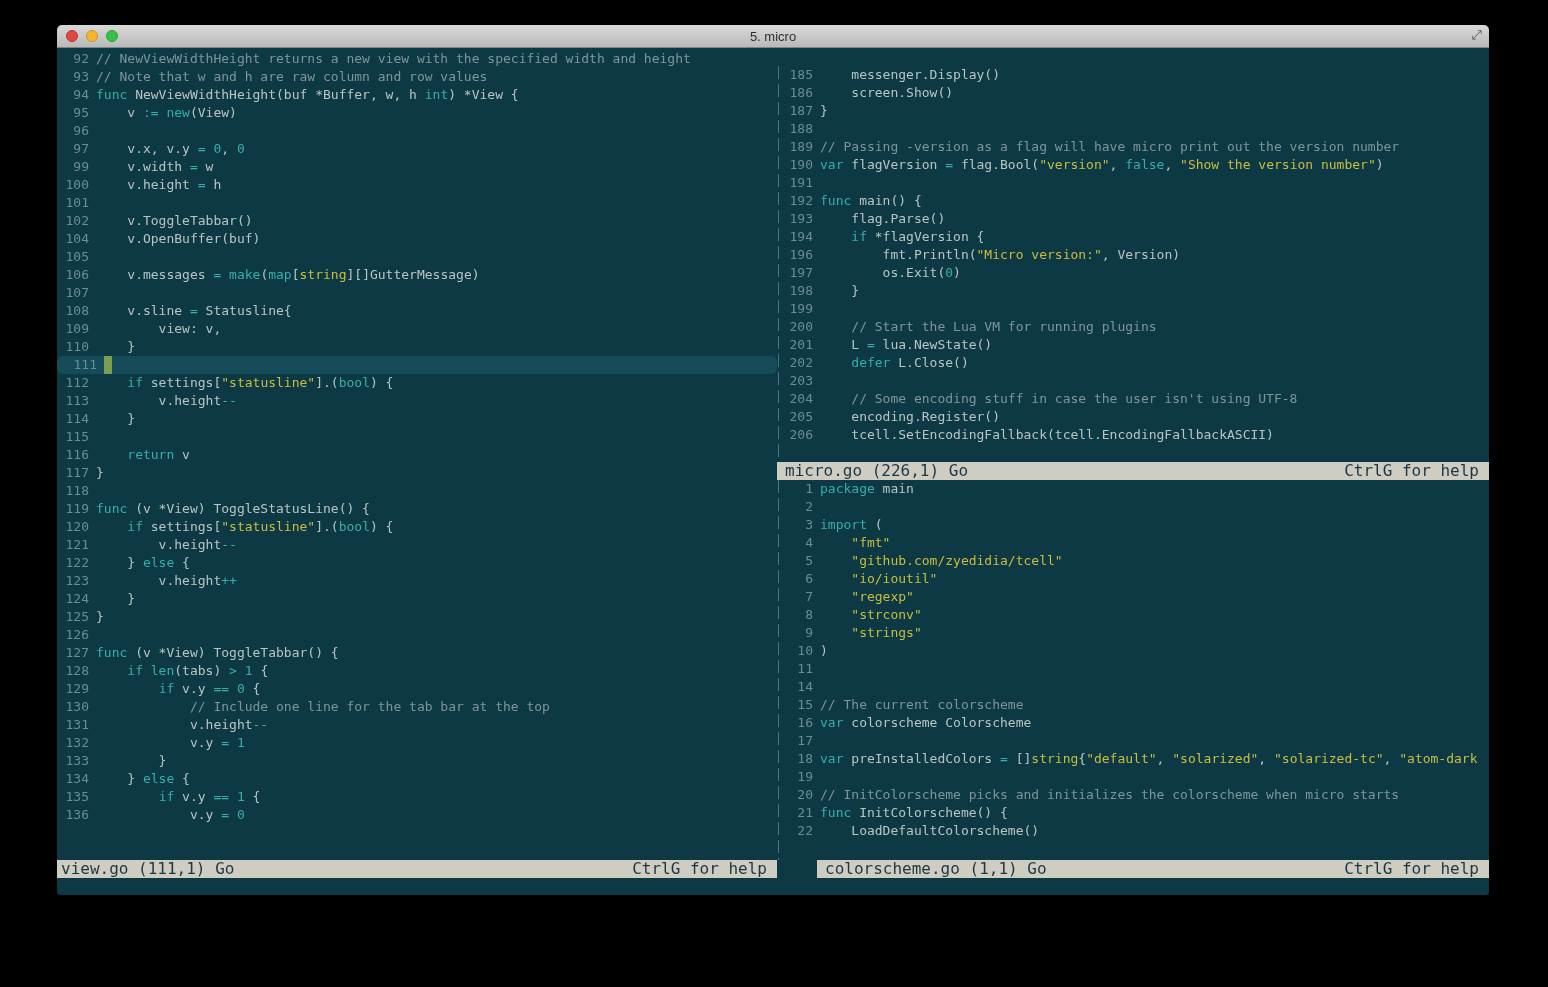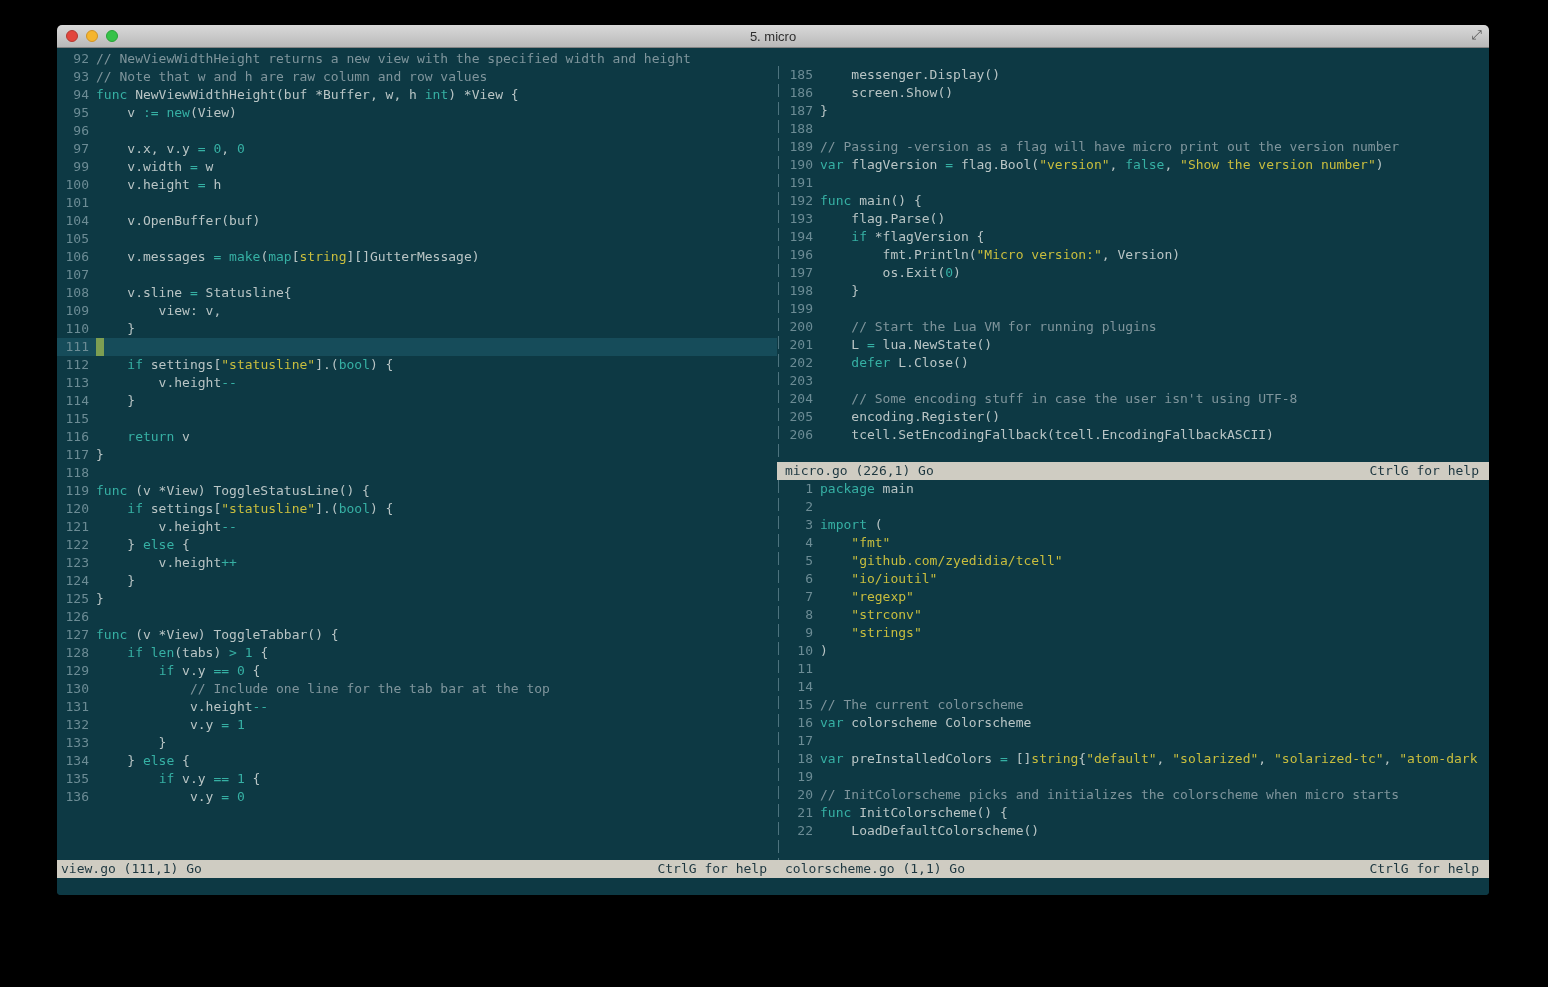--- a/index.html
+++ b/index.html
@@ -21,35 +21,35 @@
             padding-top:2px;font-size:13px;line-height:18px;}
   .main-area{display:flex;height:810px;}
   .pane{overflow:hidden;}
   .pane-left{width:720px;height:810px;padding-left:4px;box-sizing:border-box;}
   .right-col{flex:1;display:flex;flex-direction:column;position:relative;min-width:0;margin-top:16px;}
   .right-col::before{content:"";position:absolute;left:1px;top:0;bottom:0;width:1px;
             background:repeating-linear-gradient(180deg,var(--divider,#4d737e) 0 13px,transparent 13px 18px);}
   .pane-micro{height:396px;padding-left:8px;box-sizing:border-box;}
   .pane-colorscheme{flex:1;padding-left:8px;box-sizing:border-box;}
   .code-line{height:18px;white-space:pre;display:block;}
-  .code-line.current-line{background:var(--current-line,#164c5a);margin-left:-4px;padding-left:4px;}
+  .code-line.current-line{background:var(--current-line,#164c5a);margin-left:-4px;padding-left:12px;border-radius:6px;}
   .lnum{display:inline-block;width:28px;text-align:right;margin-right:7px;
         color:var(--gutter,#6c8c95);}
   .cursor{display:inline-block;width:8px;height:18px;vertical-align:top;
           background:var(--cursor,#7d9e52);}
   .tok-t{color:var(--text,#b9c5c5);}
   .tok-k{color:var(--keyword,#36b0a4);}
   .tok-s{color:var(--string,#c9be3e);}
   .tok-c{color:var(--comment,#7f959c);}
   .statusline{height:18px;background:var(--statusline-bg,#cfccc2);color:var(--statusline-text,#1d3740);
               display:flex;justify-content:space-between;align-items:center;
               padding:0 10px 0 4px;box-sizing:border-box;position:relative;z-index:1;
-              font-size:13px;line-height:18px;white-space:pre;}
+              font-size:16px;line-height:18px;white-space:pre;}
   .right-col .statusline{padding-left:8px;}
-  .bottom-status{display:flex;height:30px;}
+  .bottom-status{display:flex;height:30px;gap:40px;}
   .half-left{width:720px;}
   .half-right{flex:1;padding-left:8px;}
   .message-line{flex:1;background:var(--bg,#0d3944);}
 </style>
 </head>
 <body>
 
 <div class="screen">
   <div class="window">
     <div class="titlebar">
@@ -66,20 +66,21 @@
         <div class="pane pane-left">
             <div class="code-line"><span class="lnum">92</span><span class="tok-c">// NewViewWidthHeight returns a new view with the specified width and height</span></div>
             <div class="code-line"><span class="lnum">93</span><span class="tok-c">// Note that w and h are raw column and row values</span></div>
             <div class="code-line"><span class="lnum">94</span><span class="tok-k">func</span><span class="tok-t"> NewViewWidthHeight(buf *Buffer, w, h </span><span class="tok-k">int</span><span class="tok-t">) *View {</span></div>
             <div class="code-line"><span class="lnum">95</span><span class="tok-t">    v </span><span class="tok-k">:=</span><span class="tok-t"> </span><span class="tok-k">new</span><span class="tok-t">(View)</span></div>
             <div class="code-line"><span class="lnum">96</span></div>
             <div class="code-line"><span class="lnum">97</span><span class="tok-t">    v.x, v.y </span><span class="tok-k">=</span><span class="tok-t"> </span><span class="tok-k">0</span><span class="tok-t">, </span><span class="tok-k">0</span></div>
             <div class="code-line"><span class="lnum">99</span><span class="tok-t">    v.width </span><span class="tok-k">=</span><span class="tok-t"> w</span></div>
             <div class="code-line"><span class="lnum">100</span><span class="tok-t">    v.height </span><span class="tok-k">=</span><span class="tok-t"> h</span></div>
             <div class="code-line"><span class="lnum">101</span></div>
+            <div class="code-line"><span class="lnum">102</span><span class="tok-t">    v.ToggleTabbar()</span></div>
             <div class="code-line"><span class="lnum">104</span><span class="tok-t">    v.OpenBuffer(buf)</span></div>
             <div class="code-line"><span class="lnum">105</span></div>
             <div class="code-line"><span class="lnum">106</span><span class="tok-t">    v.messages </span><span class="tok-k">=</span><span class="tok-t"> </span><span class="tok-k">make</span><span class="tok-t">(</span><span class="tok-k">map</span><span class="tok-t">[</span><span class="tok-s">string</span><span class="tok-t">][]GutterMessage)</span></div>
             <div class="code-line"><span class="lnum">107</span></div>
             <div class="code-line"><span class="lnum">108</span><span class="tok-t">    v.sline </span><span class="tok-k">=</span><span class="tok-t"> Statusline{</span></div>
             <div class="code-line"><span class="lnum">109</span><span class="tok-t">        view: v,</span></div>
             <div class="code-line"><span class="lnum">110</span><span class="tok-t">    }</span></div>
             <div class="code-line current-line"><span class="lnum">111</span><span class="cursor"></span></div>
             <div class="code-line"><span class="lnum">112</span><span class="tok-t">    </span><span class="tok-k">if</span><span class="tok-t"> settings[</span><span class="tok-s">"statusline"</span><span class="tok-t">].(</span><span class="tok-k">bool</span><span class="tok-t">) {</span></div>
             <div class="code-line"><span class="lnum">113</span><span class="tok-t">        v.height</span><span class="tok-k">--</span></div>

